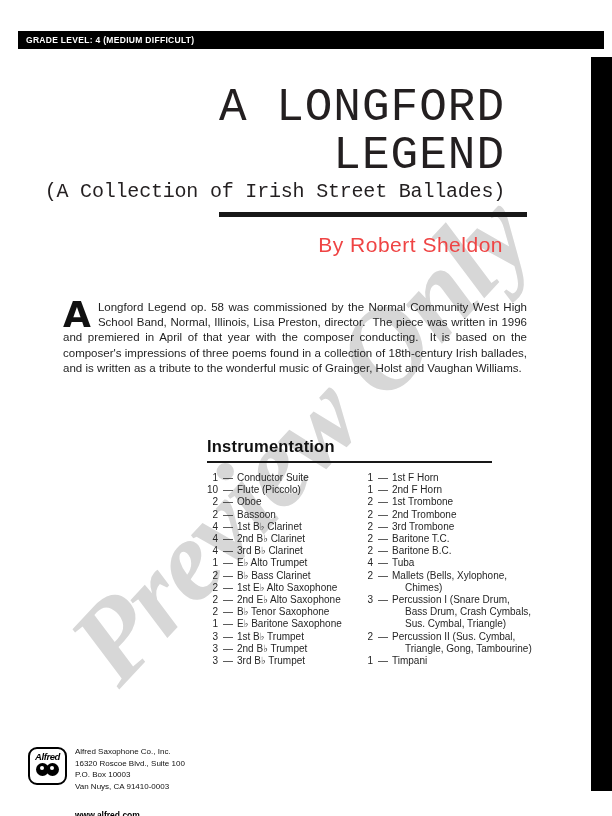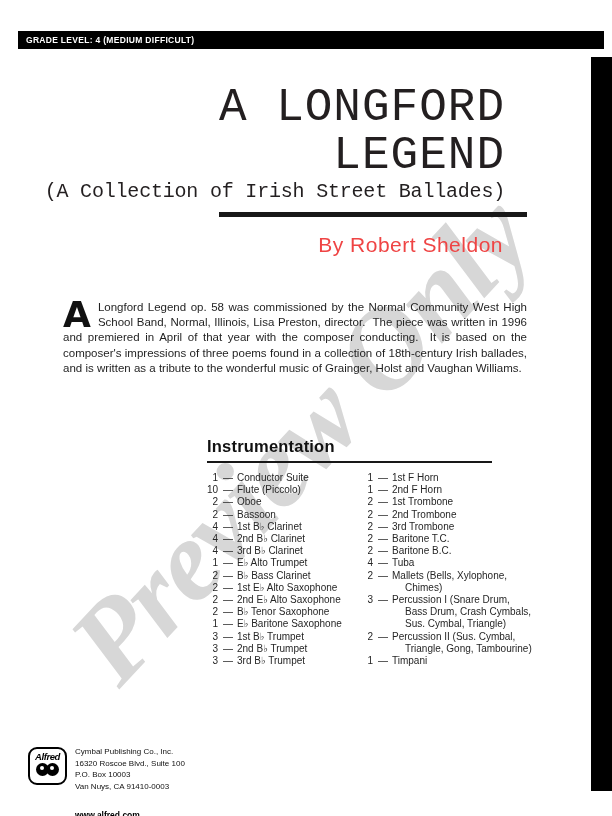--- a/index.html
+++ b/index.html
@@ -272,20 +272,20 @@
       <span class="blob">
           <i></i>
         </span>
       <span class="blob">
           <i></i>
         </span>
     </span>
   </div>
 
   <div class="pub-lines">
-    <div>Cymbal Publishing Co., Inc.</div>
+    <div>Alfred Saxophone Co., Inc.</div>
     <div>16320 Roscoe Blvd., Suite 100</div>
     <div>P.O. Box 10003</div>
     <div>Van Nuys, CA 91410-0003</div>
   </div>
   <a class="website" href="#">www.alfred.com</a>
 
 </div>
 
 </body></html>

